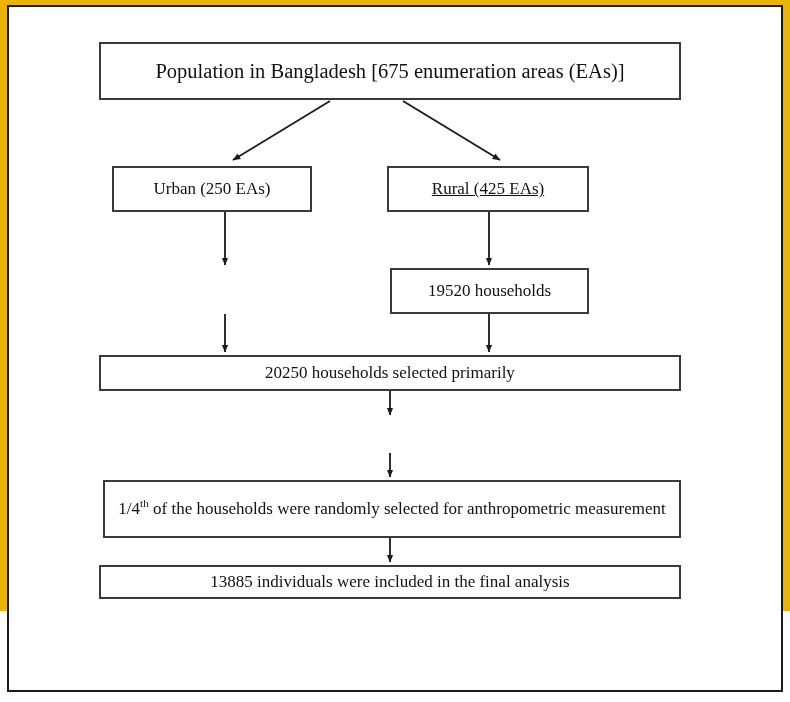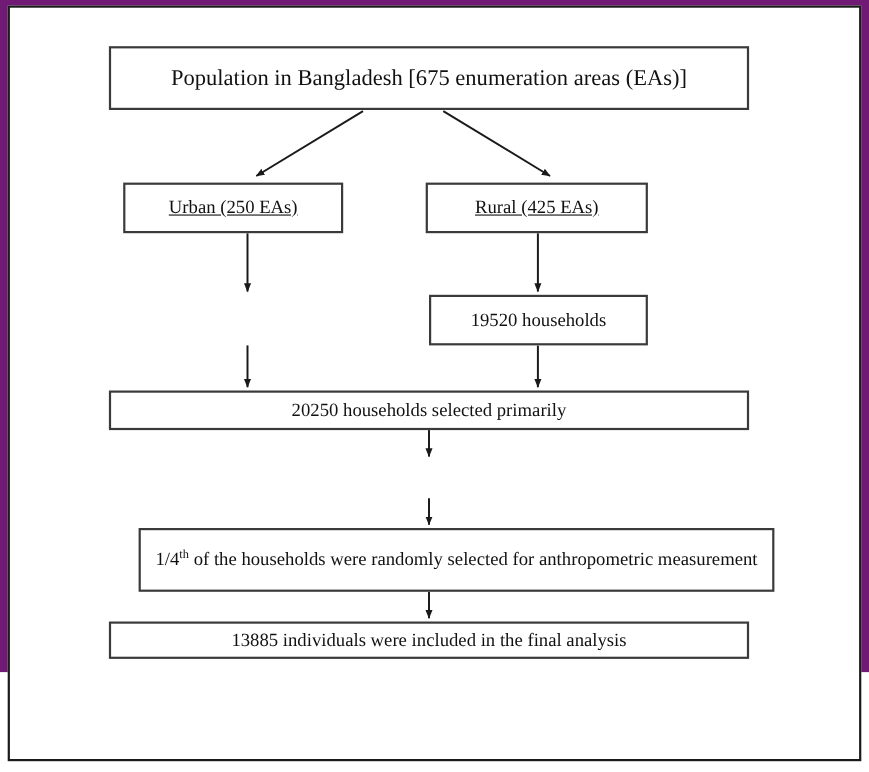--- a/index.html
+++ b/index.html
@@ -10,21 +10,21 @@
   body {
     width: 790px;
     height: 702px;
     font-family: "Liberation Serif", "DejaVu Serif", serif;
     overflow: hidden;
   }
   #figure-root {
     position: relative;
     width: 790px;
     height: 611px;
-    background: #701a75;
+    background: #eab308;
   }
   .outer-frame {
     position: absolute;
     left: 7px;
     top: 5px;
     width: 776px;
     height: 687px;
     border: 2px solid #1a1a1a;
     box-sizing: border-box;
     background: #ffffff;
@@ -54,27 +54,27 @@
     display: block;
     width: 100%;
   }
   .node-text sup {
     font-size: 0.66em;
     vertical-align: super;
     line-height: 0;
   }
   
   #node-population   { left: 99px;  top: 42px;  width: 582px; height: 58px; font-size: 20.5px; }
-  #node-urban        { left: 112px; top: 166px; width: 200px; height: 46px; font-size: 17px; text-decoration: underline; }
+  #node-urban        { left: 112px; top: 166px; width: 200px; height: 46px; font-size: 17px; }
   #node-rural        { left: 387px; top: 166px; width: 202px; height: 46px; font-size: 17px; text-decoration: underline; }
   #node-urban-hh     { left: 118px; top: 268px; width: 201px; height: 46px; font-size: 17px; }
   #node-rural-hh     { left: 390px; top: 268px; width: 199px; height: 46px; font-size: 17px; }
   #node-primary      { left: 99px;  top: 355px; width: 582px; height: 36px; font-size: 17px; }
   #node-final-sel    { left: 99px;  top: 418px; width: 582px; height: 35px; font-size: 17px; }
-  #node-quarter      { left: 103px; top: 480px; width: 578px; height: 58px; font-size: 17px; margin-left: 23px; }
+  #node-quarter      { left: 103px; top: 480px; width: 578px; height: 58px; font-size: 17px; }
   #node-analysis     { left: 99px;  top: 565px; width: 582px; height: 34px; font-size: 17px; }
 </style>
 </head>
 <body>
 
 <div id="figure-root">
 
   <div class="outer-frame"></div>
 
   <svg class="connectors" viewBox="0 0 790 702" xmlns="http://www.w3.org/2000/svg">

